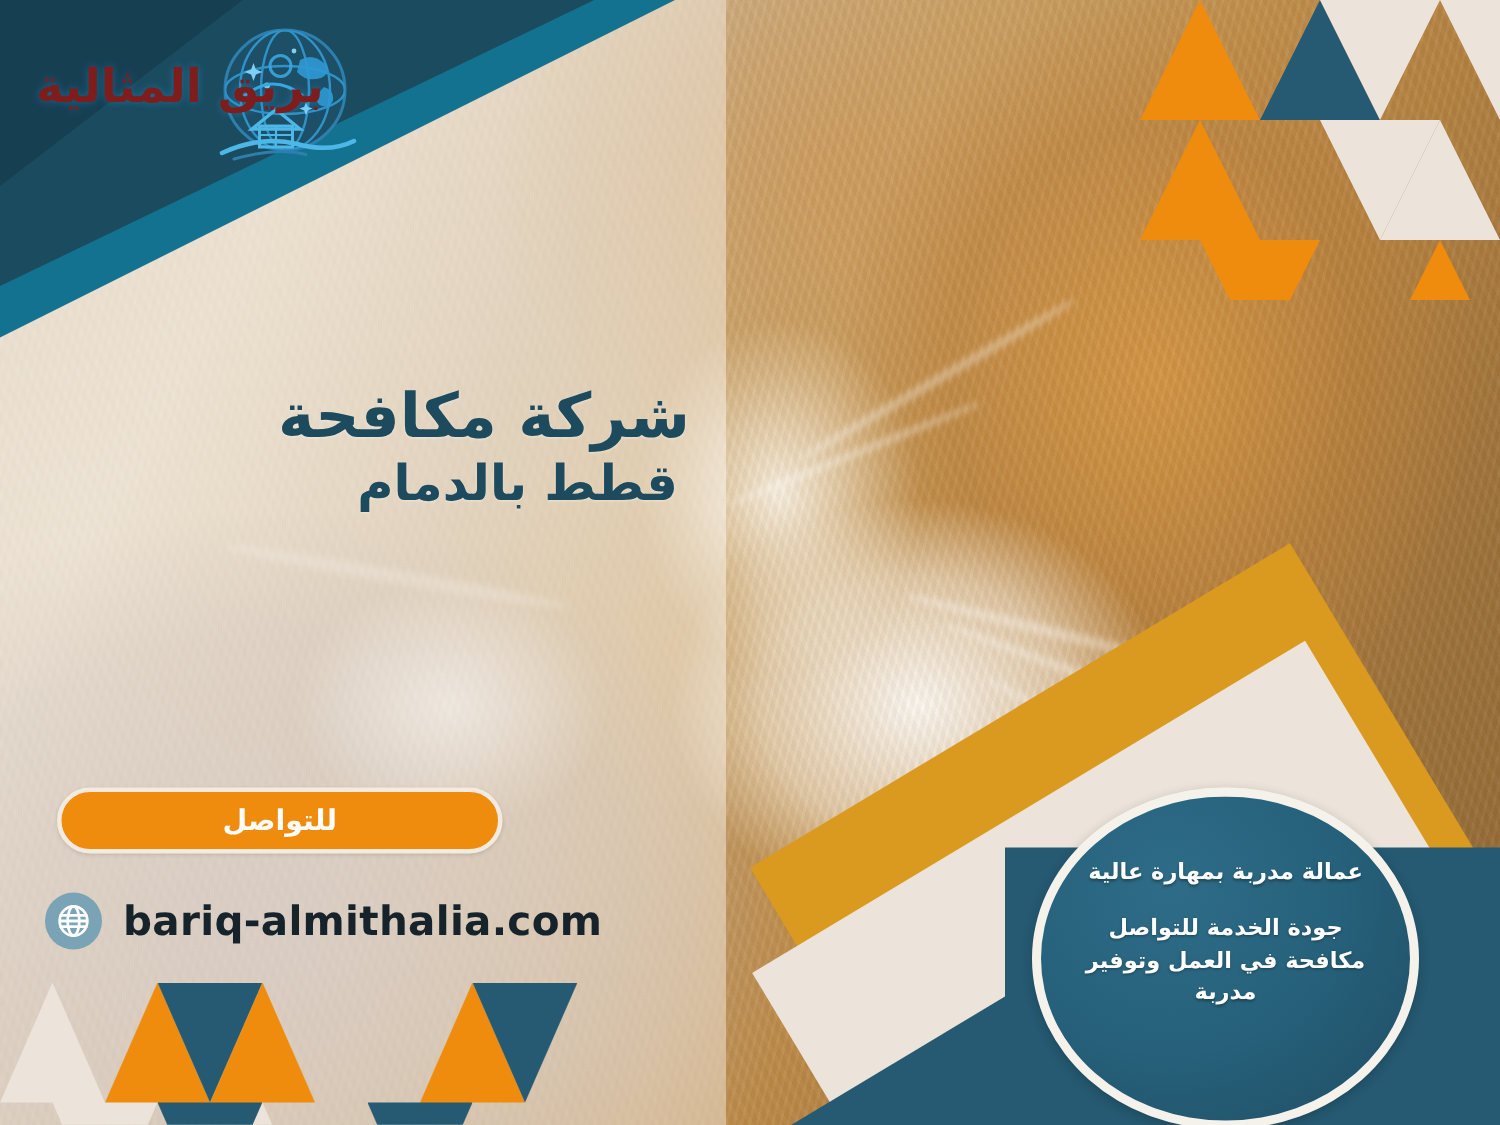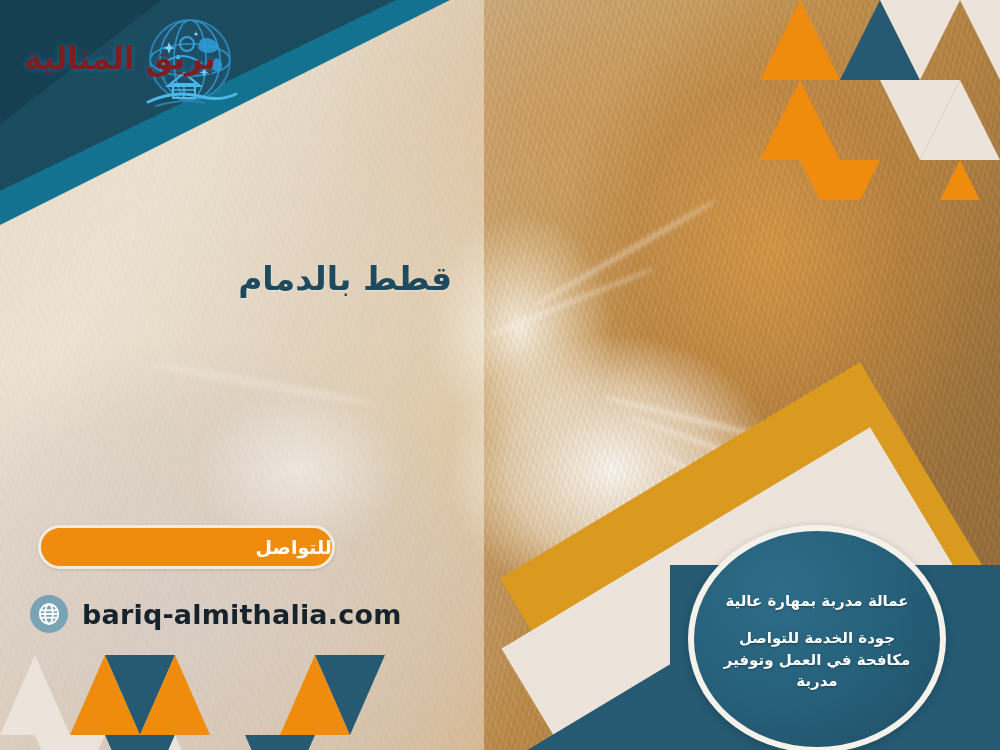--- a/index.html
+++ b/index.html
@@ -79,21 +79,21 @@
     white-space:nowrap;
   }
   .hl1{font-size:41px;letter-spacing:2px;}
   .hl2{font-size:33px;letter-spacing:2px;margin-top:6px;padding-right:8px;}
 
   
   .cta{
     position:absolute;left:38px;top:525px;
     width:297px;height:44px;border-radius:22px;
     background:#ef8c0d;border:3px solid #f3ebdf;
-    display:flex;align-items:center;justify-content:flex-end;
+    display:flex;align-items:center;justify-content:center;
     cursor:pointer;box-shadow:0 1px 3px rgba(0,0,0,.12);
   }
   .cta span{color:#fff;font-size:19px;font-weight:700;direction:rtl;}
 
   
   .web-row{position:absolute;left:30px;top:595px;display:flex;align-items:center;gap:14px;}
   .globe{
     width:38px;height:38px;border-radius:50%;
     background:#7ba3b6;display:flex;align-items:center;justify-content:center;
     flex:0 0 auto;
@@ -130,21 +130,20 @@
     border:6px solid #f5f2ec;
     display:flex;flex-direction:column;align-items:center;justify-content:flex-start;
     padding-top:40px;
     box-shadow:0 2px 8px rgba(0,0,0,.2);
   }
   .badge-block{
     direction:rtl;text-align:center;color:#fff;
     font-size:15px;font-weight:700;line-height:1.42;
     text-shadow:0 1px 2px rgba(0,0,0,.35);
     width:215px;
-    margin-top:20px;
   }
   .badge-block.second{margin-top:16px;}
 
   
   .tri{position:absolute;}
   .tri.up{clip-path:polygon(50% 0,100% 100%,0 100%);}
   .tri.dn{clip-path:polygon(0 0,100% 0,50% 100%);}
 </style>
 </head>
 <body>
@@ -224,20 +223,21 @@
       <path d="M38 72 l16 -13 16 13 z" fill="none" stroke="#4db8e8" stroke-width="2.2"></path>
       <rect x="43" y="70" width="22" height="14" fill="none" stroke="#4db8e8" stroke-width="2"></rect>
       <path d="M43 76 h22 M54 70 v14" stroke="#4db8e8" stroke-width="1.4"></path>
       <path d="M18 88 q26 -12 50 -6 q22 6 38 -2" fill="none" stroke="#4db8e8" stroke-width="3" stroke-linecap="round"></path>
       <path d="M26 92 q28 -8 48 -3" fill="none" stroke="#2d7fae" stroke-width="2" stroke-linecap="round"></path>
     </svg>
     <div class="logo-word">بريق المثالية</div>
   </div>
 
   <div class="headline">
+    <div class="hl1">شركة مكافحة</div>
     <div class="hl2">قطط بالدمام</div>
   </div>
 
   <div class="cta">
     <span>للتواصل</span>
   </div>
 
   <div class="web-row">
     <span class="globe">
       <svg viewBox="0 0 24 24" width="26" height="26" fill="none" stroke="#ffffff" stroke-width="1.7">

